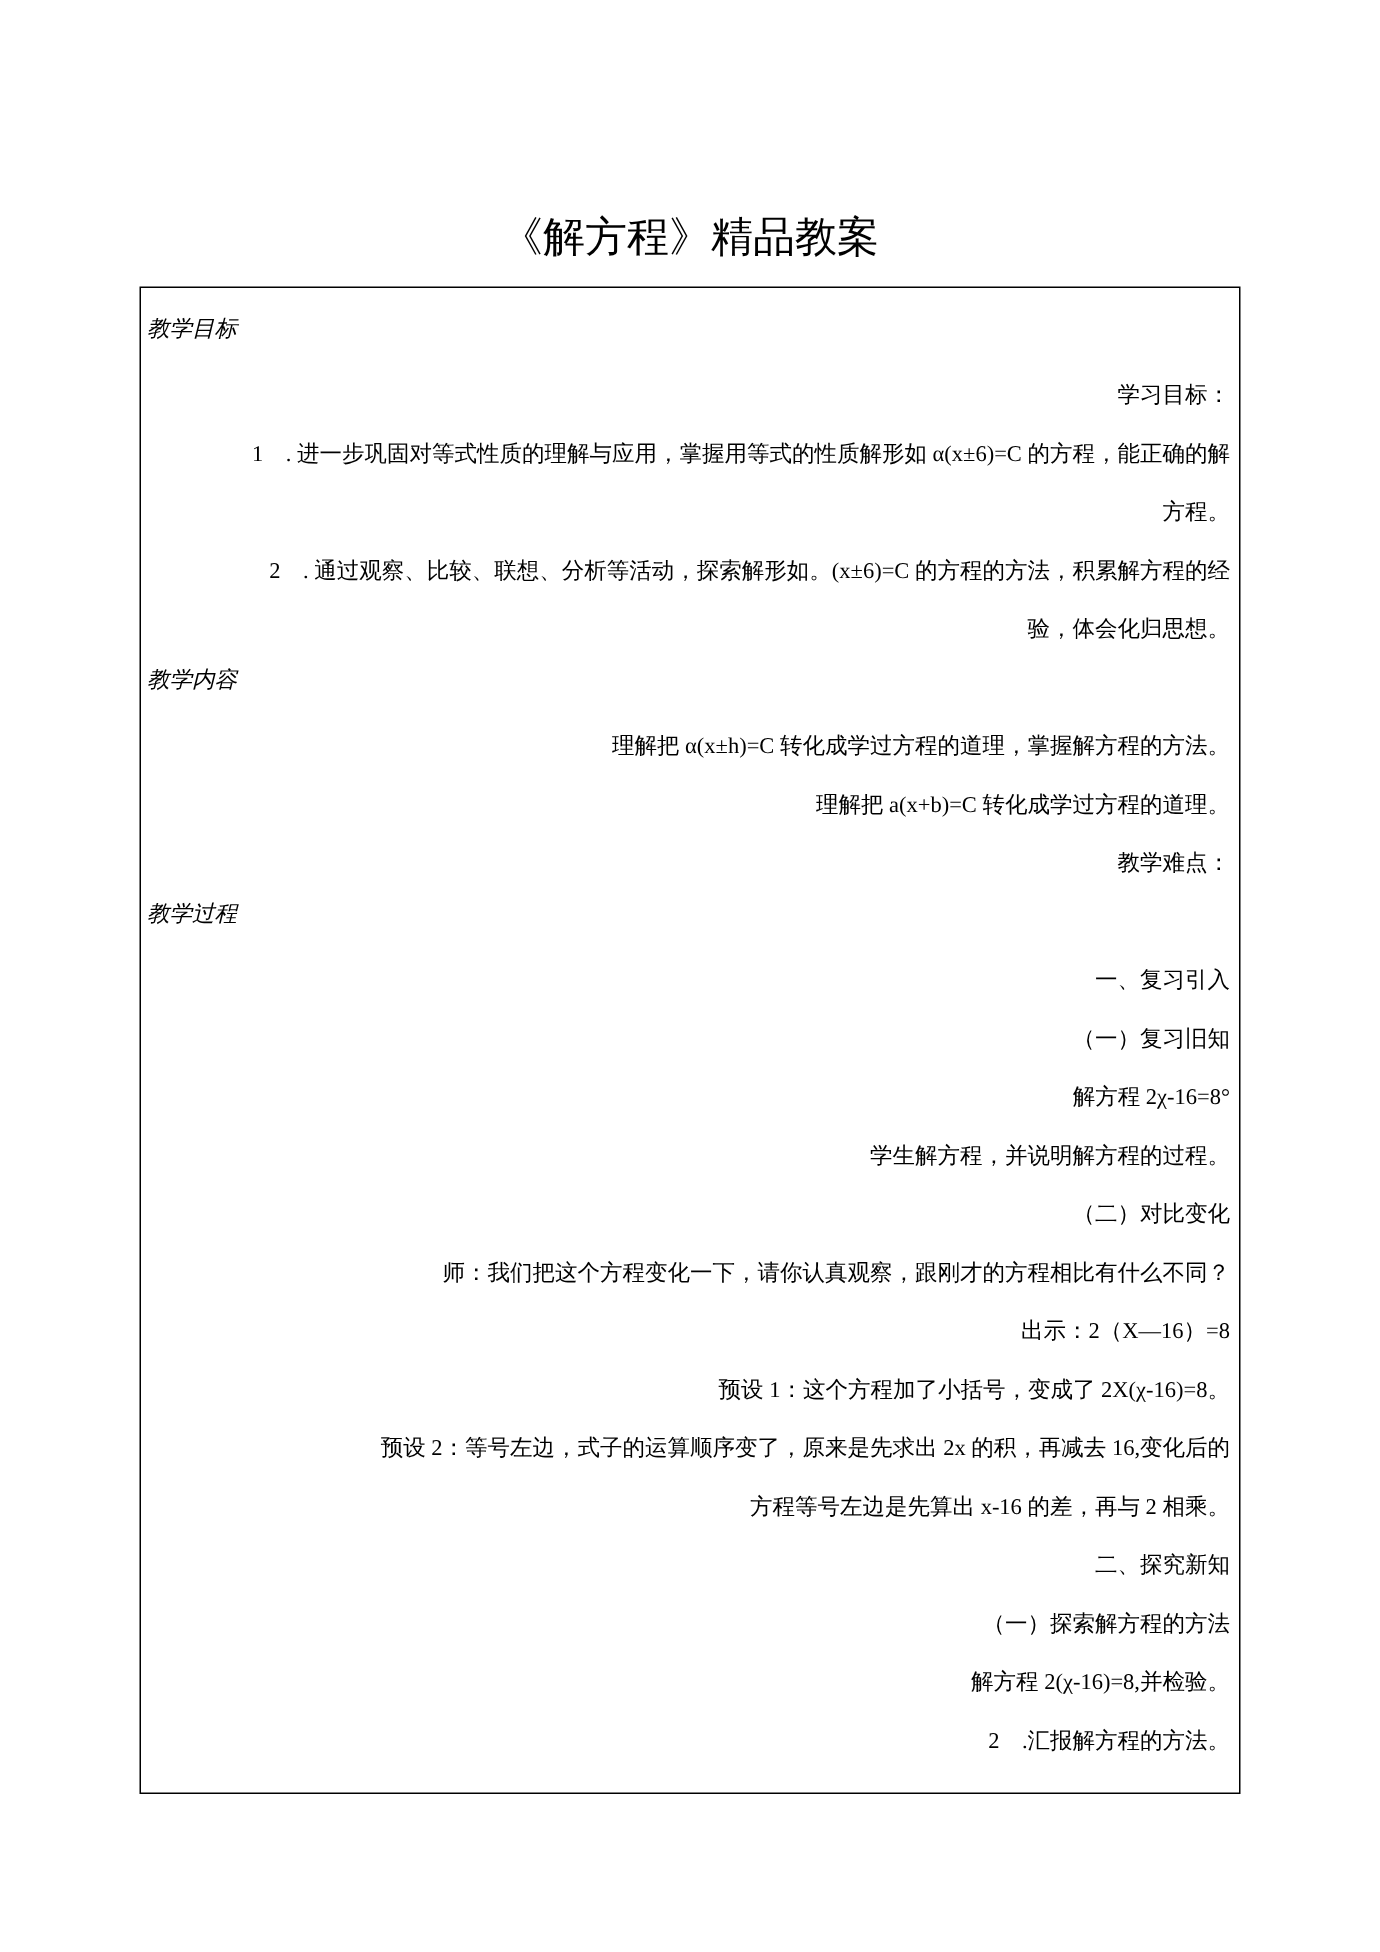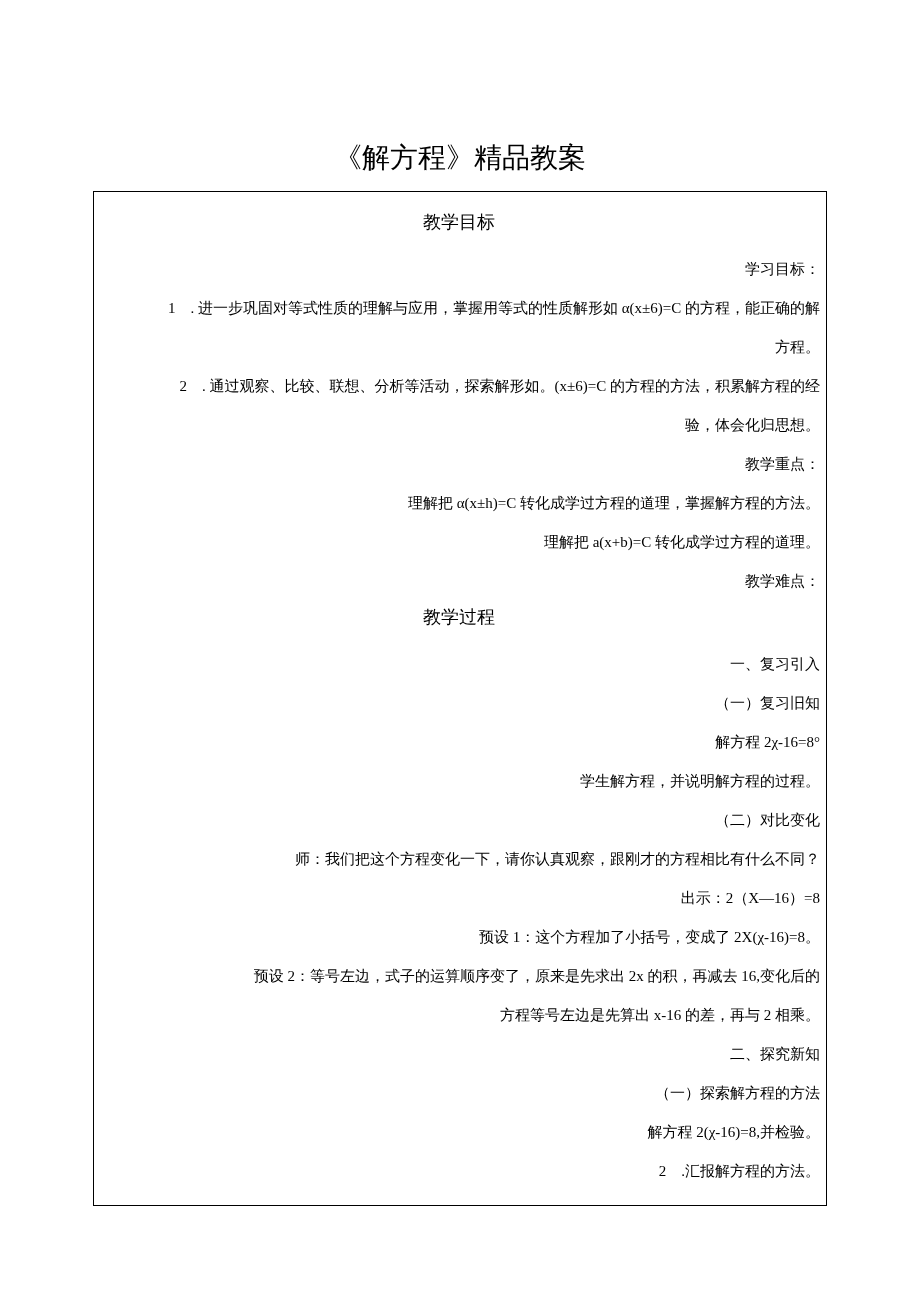--- a/index.html
+++ b/index.html
@@ -19,23 +19,23 @@
     font-size: 28px;
     margin-bottom: 14px;
     font-weight: normal;
   }
   .frame {
     border: 1px solid #000;
     padding: 14px 6px 14px 4px;
     box-sizing: border-box;
   }
   .section-header {
-    text-align: center;
-    font-size: 18px;
+    font-size: 15px;
     margin: 4px 0 16px 0;
+    font-style: italic;
   }
   .line {
     font-size: 15px;
     line-height: 2.6;
     margin: 0;
     text-align: right;
   }
   .indent1 { padding-left: 28px; }
   .indent2 { padding-left: 56px; }
   .numitem { padding-left: 0; }
@@ -49,22 +49,22 @@
   <div class="frame">
 
     <p class="section-header">教学目标</p>
 
     <p class="line">学习目标：</p>
     <p class="line numitem">1 . 进一步巩固对等式性质的理解与应用，掌握用等式的性质解形如 α(x±6)=C 的方程，能正确的解</p>
     <p class="line indent1">方程。</p>
     <p class="line numitem">2 . 通过观察、比较、联想、分析等活动，探索解形如。(x±6)=C 的方程的方法，积累解方程的经</p>
     <p class="line indent1">验，体会化归思想。</p>
 
+    <p class="section-header">教学内容</p>
 
-    <p class="line">教学重点：</p>
     <p class="line indent2">理解把 α(x±h)=C 转化成学过方程的道理，掌握解方程的方法。</p>
     <p class="line indent2">理解把 a(x+b)=C 转化成学过方程的道理。</p>
     <p class="line">教学难点：</p>
 
     <p class="section-header">教学过程</p>
 
     <p class="line">一、复习引入</p>
     <p class="line indent1">（一）复习旧知</p>
     <p class="line indent2">解方程 2χ-16=8°</p>
     <p class="line indent2">学生解方程，并说明解方程的过程。</p>

